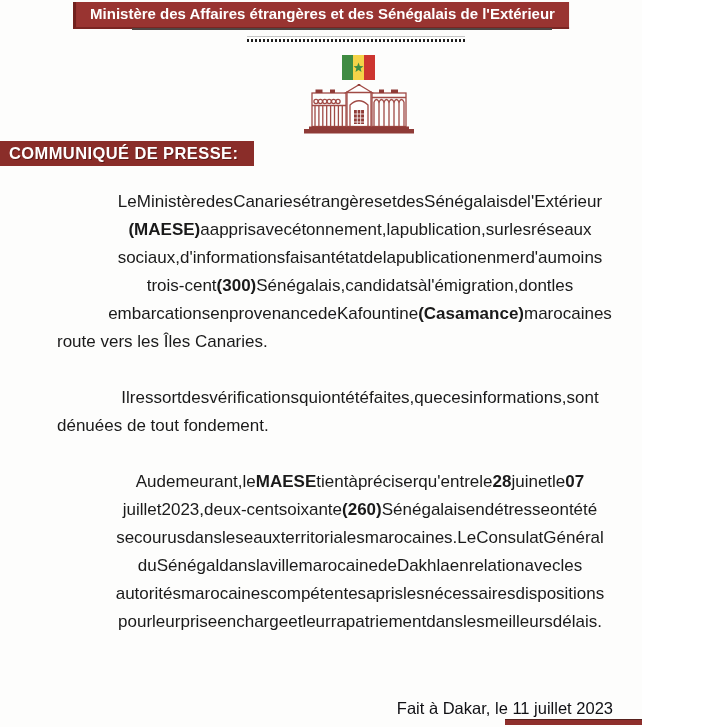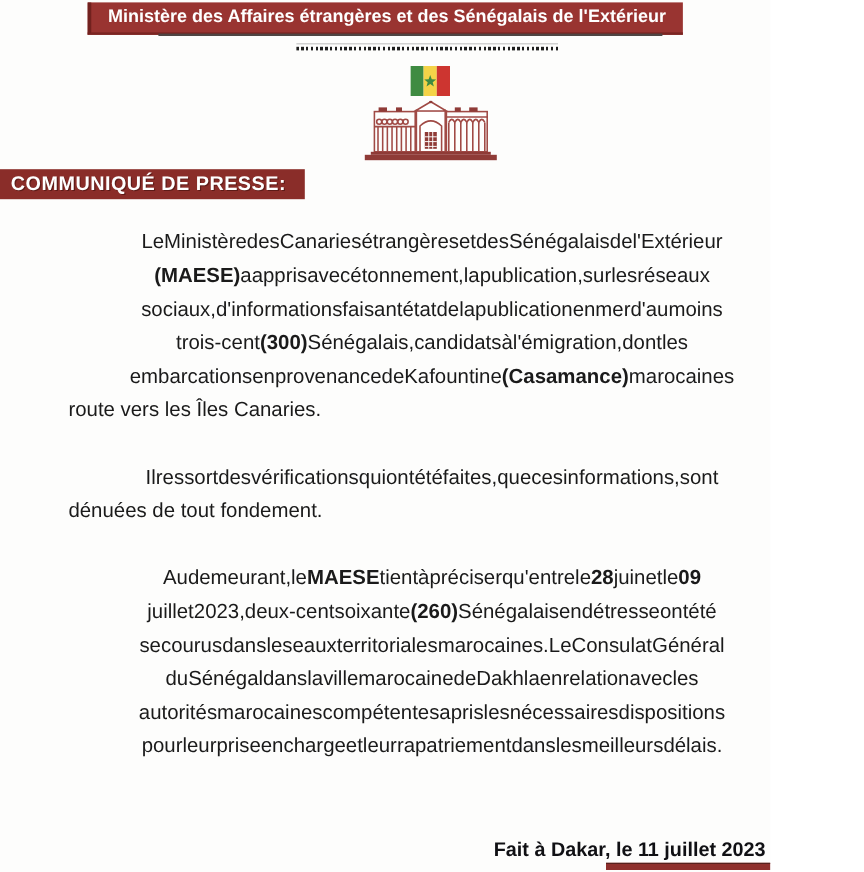--- a/index.html
+++ b/index.html
@@ -62,22 +62,22 @@
   .body-text{
     position:absolute;top:188px;left:57px;width:606px;
     font-size:17px;line-height:28px;color:var(--text);
   }
   .para{margin:0 0 28px 0;}
   .line{display:flex;justify-content:center;flex-wrap:nowrap;}
   .line.end{display:block;text-align:left;}
   .b{font-weight:bold;}
   
   .dateline{
-    position:absolute;top:699px;right:4px;
-    font-weight:bold;font-size:16.5px;color:#101014;white-space:nowrap;
+    position:absolute;top:699px;right:29px;
+    font-weight:normal;font-size:16.5px;color:#101014;white-space:nowrap;
   }
   .footer-bar{
     position:absolute;top:719px;left:505px;right:0;height:5px;
     background:var(--bar);border-top:1px solid #56201d;
   }
 </style>
 </head>
 <body>
 
 <div class="page">
@@ -225,21 +225,21 @@
           <span class="b">MAESE</span>
           <span>tient</span>
           <span>à</span>
           <span>préciser</span>
           <span>qu'entre</span>
           <span>le</span>
           <span class="b">28</span>
           <span>juin</span>
           <span>et</span>
           <span>le</span>
-          <span class="b">09</span>
+          <span class="b">07</span>
         </div>
         <div class="line">
           <span>juillet</span>
           <span>2023,</span>
           <span>deux-cent</span>
           <span>soixante</span>
           <span class="b">(260)</span>
           <span>Sénégalais</span>
           <span>en</span>
           <span>détresse</span>

